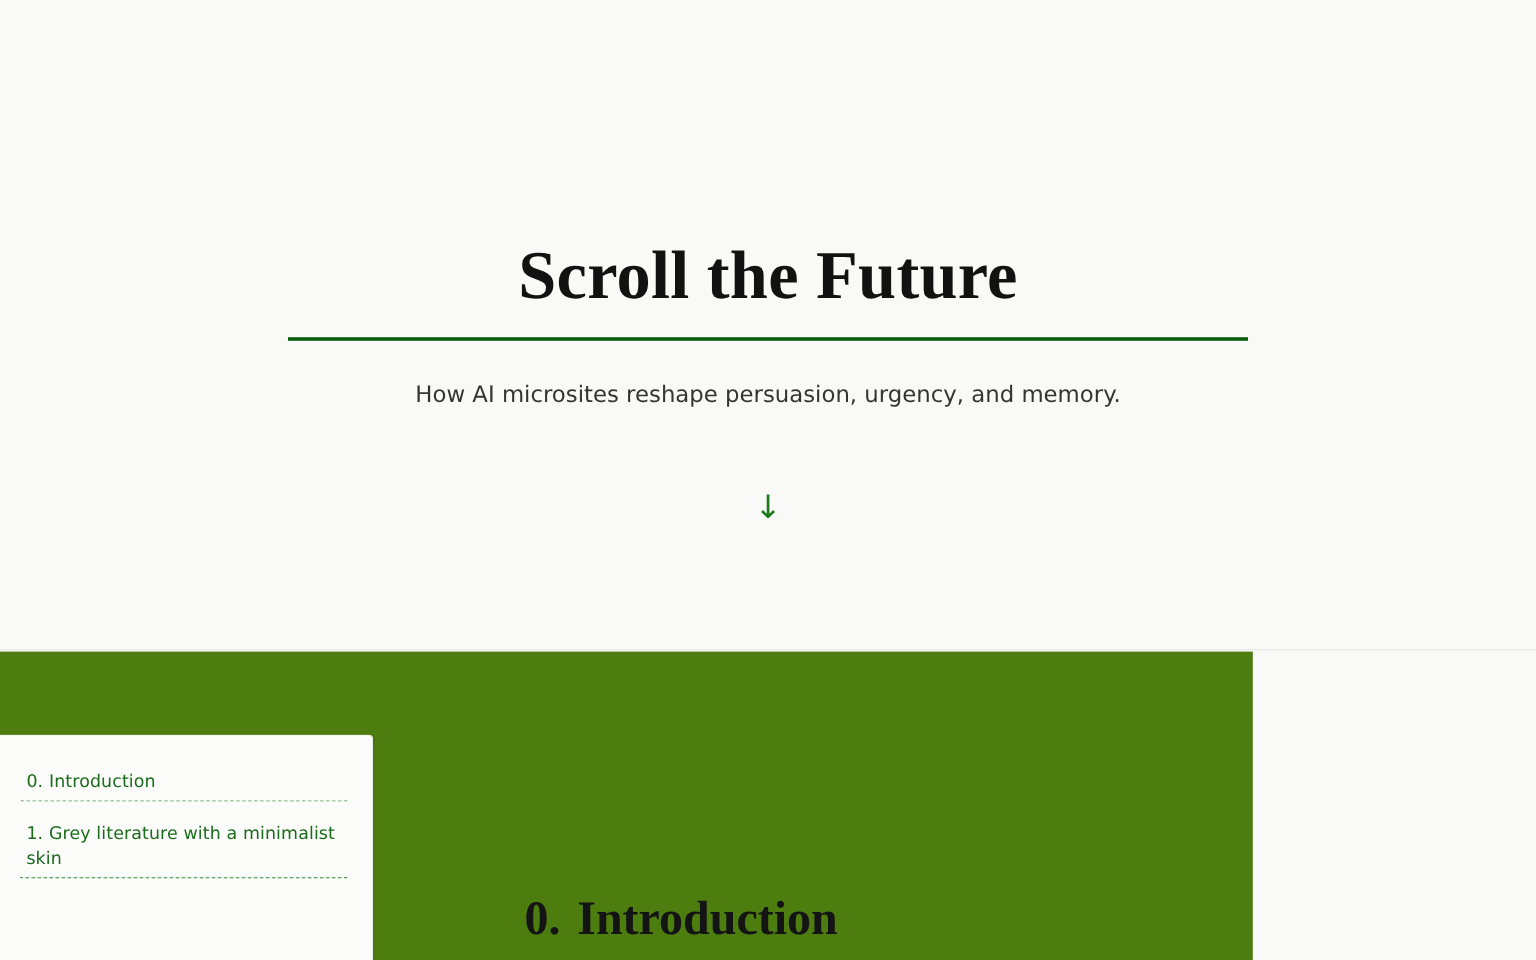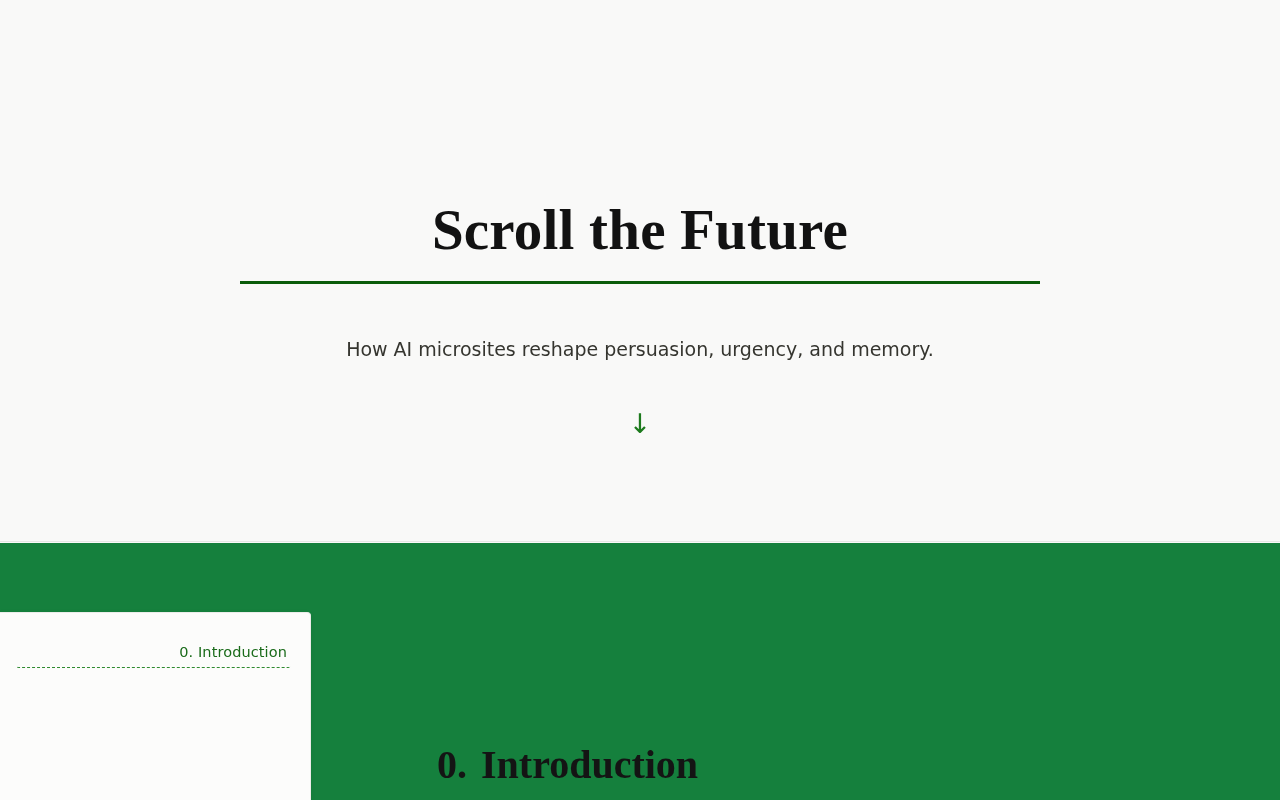--- a/index.html
+++ b/index.html
@@ -53,21 +53,21 @@
     left: 240px;
     top: 281px;
     width: 800px;
     height: 3px;
     background: #0a5c0a;
   }
 
   .hero-subtitle {
     position: absolute;
     left: 0;
-    top: 336px;
+    top: 316px;
     width: 1280px;
     text-align: center;
     font-family: "DejaVu Sans", "Liberation Sans", sans-serif;
     font-size: 19px;
     line-height: 27px;
     color: #35352f;
     margin: 0;
     font-weight: 400;
   }
 
@@ -82,24 +82,23 @@
     line-height: 36px;
     color: #1d7a1d;
     user-select: none;
   }
 
   
   .body-section {
     position: absolute;
     left: 0;
     top: 543px;
-    width: 1280px;
+    width: 1044px;
     height: 257px;
-    background: #15803d;
-    text-align: right;
+    background: #4d7c0f;
   }
 
   
   .toc-panel {
     position: absolute;
     left: -1px;
     top: 69px;          
     width: 312px;
     height: 220px;      
     background: #fcfcfb;
@@ -178,20 +177,23 @@
 
   </section>
 
   <section class="body-section">
 
     <nav class="toc-panel">
       <ul class="toc-list">
         <li class="toc-item">
           <a class="toc-link" href="#">0. Introduction</a>
         </li>
+        <li class="toc-item">
+          <a class="toc-link" href="#">1. Grey literature with a minimalist skin</a>
+        </li>
 
       </ul>
     </nav>
 
     <main class="content">
       <h2 class="section-heading">
         <span class="num">0.</span><span>Introduction</span>
       </h2>
     </main>
 

